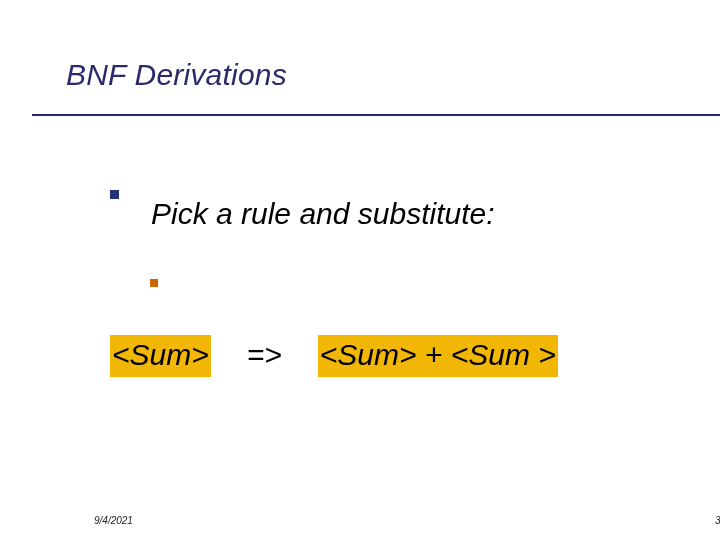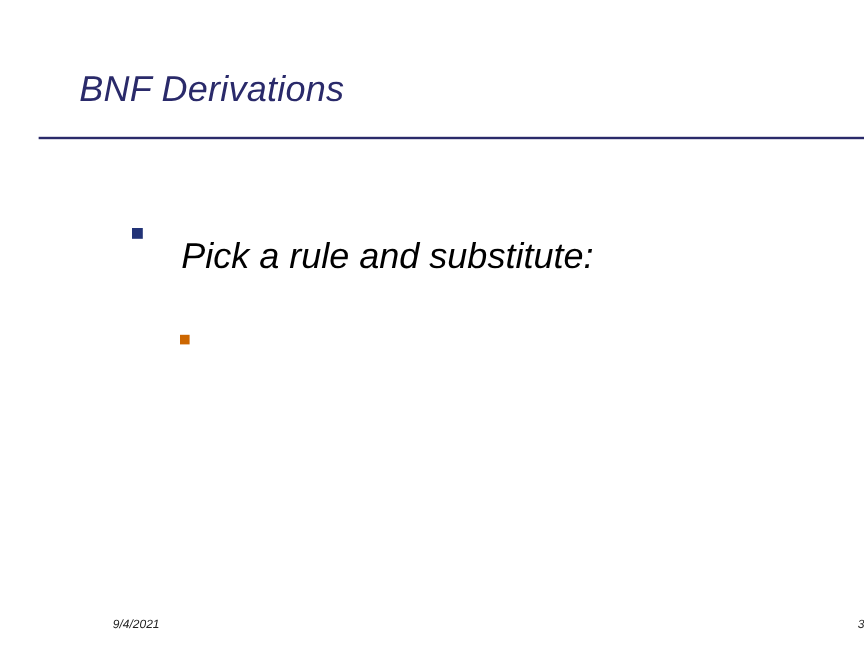--- a/index.html
+++ b/index.html
@@ -89,18 +89,21 @@
 <div class="title-underline"></div>
 
 <div class="content">
   <div class="bullet-line">
     <span class="bullet"></span>
     <span>Pick a rule and substitute:</span>
   </div>
   <div class="sub-line">
     <span class="sub-bullet"></span>
   </div>
+  <div class="deriv-line">
+    <span class="hl">&lt;Sum&gt;</span><span class="gap">=&gt;</span><span class="hl">&lt;Sum&gt; + &lt;Sum &gt;</span>
+  </div>
 </div>
 
 <div class="footer">
   <span>9/4/2021</span>
   <span>37</span>
 </div>
 
 </body></html>

